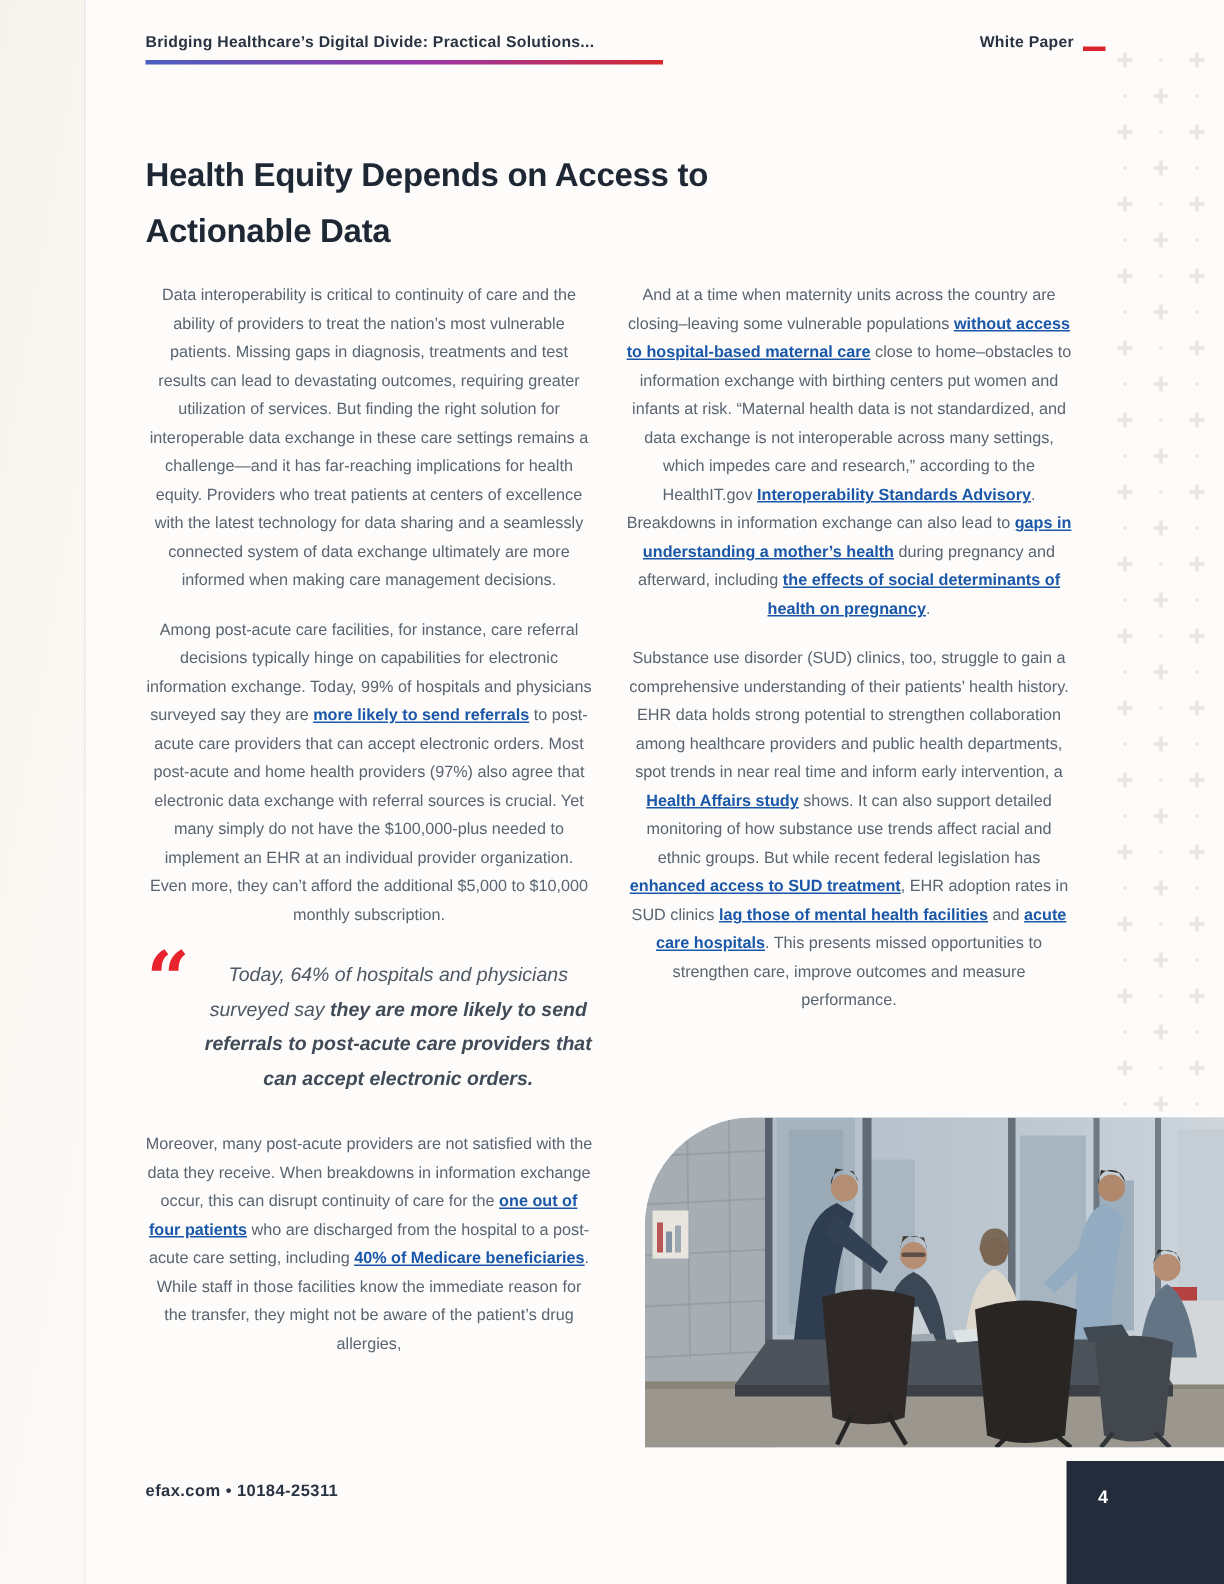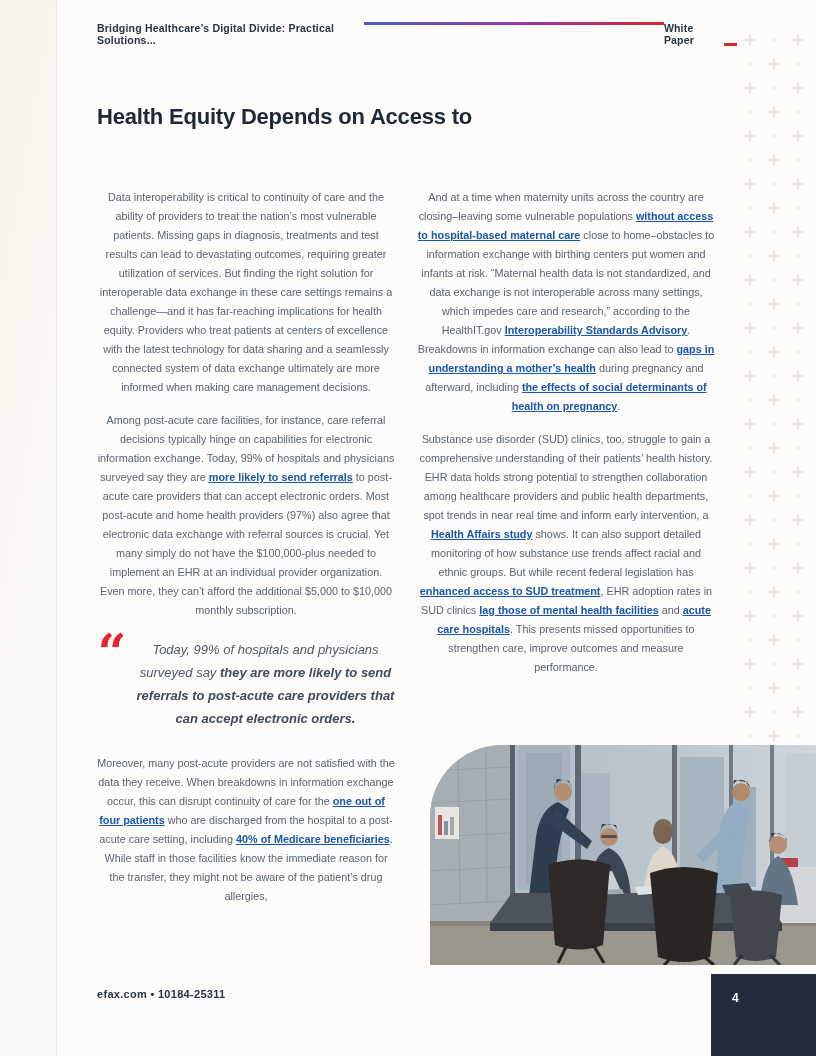--- a/index.html
+++ b/index.html
@@ -9,21 +9,21 @@
     font-family:"Liberation Sans",sans-serif;
   }
   .left-strip{
     position:absolute;left:0;top:0;width:56px;height:1056px;
     background:linear-gradient(100deg,#f6f3ec 0%,#faf8f3 55%,#fbfaf6 100%);
     border-right:1px solid rgba(0,0,0,0.045);
   }
   .plus-pattern{position:absolute;right:0;top:28px;width:78px;height:930px;}
   
   .header{position:absolute;left:97px;top:22px;width:640px;display:flex;justify-content:space-between;align-items:flex-start;}
-  .header-left{display:flex;flex-direction:row;gap:6px;}
+  .header-left{display:flex;flex-direction:column;gap:6px;}
   .running-title{font-size:10.5px;font-weight:bold;color:#2a3342;letter-spacing:.2px;}
   .gradient-bar{height:3px;width:345px;background:linear-gradient(90deg,#4b5fc1 0%,#9b36a5 55%,#d42a2e 100%);}
   .header-right{display:flex;flex-direction:row;align-items:flex-end;gap:6px;}
   .doc-type{font-size:10.5px;font-weight:bold;color:#2a3342;letter-spacing:.2px;}
   .red-bar{width:15px;height:3px;background:#d9252b;}
   
   .title{position:absolute;left:97px;top:98px;margin:0;font-size:22px;font-weight:bold;color:#1e2734;line-height:37px;letter-spacing:-.2px;}
   
   .columns{position:absolute;left:97px;top:188px;width:618px;display:flex;gap:22px;}
   .col{width:298px;font-size:10.8px;line-height:19px;color:#5a6470;text-align:center;}
@@ -72,29 +72,29 @@
     <div class="header-left">
       <div class="running-title">Bridging Healthcare’s Digital Divide: Practical Solutions...</div>
       <div class="gradient-bar"></div>
     </div>
     <div class="header-right">
       <div class="doc-type">White Paper</div>
       <div class="red-bar"></div>
     </div>
   </header>
 
-  <h1 class="title"><span>Health Equity Depends on Access to</span><br></h1>
+  <h1 class="title"><span>Health Equity Depends on Access to</span><br><span>Actionable Data</span></h1>
 
   <div class="columns">
     <div class="col">
       <p class="para"><span>Data interoperability is critical to continuity of care and the ability of providers to treat the nation’s most vulnerable patients. Missing gaps in diagnosis, treatments and test results can lead to devastating outcomes, requiring greater utilization of services. But finding the right solution for interoperable data exchange in these care settings remains a challenge—and it has far-reaching implications for health equity. Providers who treat patients at centers of excellence with the latest technology for data sharing and a seamlessly connected system of data exchange ultimately are more informed when making care management decisions.</span></p>
       <p class="para"><span>Among post-acute care facilities, for instance, care referral decisions typically hinge on capabilities for electronic information exchange. Today, 99% of hospitals and physicians surveyed say they are </span><a class="link">more likely to send referrals</a><span> to post-acute care providers that can accept electronic orders. Most post-acute and home health providers (97%) also agree that electronic data exchange with referral sources is crucial. Yet many simply do not have the $100,000-plus needed to implement an EHR at an individual provider organization. Even more, they can’t afford the additional $5,000 to $10,000 monthly subscription.</span></p>
       <div class="quote">
         <div class="quote-icon">“</div>
-        <div class="quote-text"><span class="i">Today, 99% of hospitals and physicians surveyed say </span><span class="b i">they are more likely to send referrals to post-acute care providers that can accept electronic orders.</span></div>
+        <div class="quote-text"><span class="i">Today, 64% of hospitals and physicians surveyed say </span><span class="b i">they are more likely to send referrals to post-acute care providers that can accept electronic orders.</span></div>
       </div>
       <p class="para"><span>Moreover, many post-acute providers are not satisfied with the data they receive. When breakdowns in information exchange occur, this can disrupt continuity of care for the </span><a class="link">one out of four patients</a><span> who are discharged from the hospital to a post-acute care setting, including </span><a class="link">40% of Medicare beneficiaries</a><span>. While staff in those facilities know the immediate reason for the transfer, they might not be aware of the patient’s drug allergies,</span></p>
     </div>
     <div class="col">
       <p class="para"><span>And at a time when maternity units across the country are closing–leaving some vulnerable populations </span><a class="link">without access to hospital-based maternal care</a><span> close to home–obstacles to information exchange with birthing centers put women and infants at risk. “Maternal health data is not standardized, and data exchange is not interoperable across many settings, which impedes care and research,” according to the HealthIT.gov </span><a class="link">Interoperability Standards Advisory</a><span>. Breakdowns in information exchange can also lead to </span><a class="link">gaps in understanding a mother’s health</a><span> during pregnancy and afterward, including </span><a class="link">the effects of social determinants of health on pregnancy</a><span>.</span></p>
       <p class="para"><span>Substance use disorder (SUD) clinics, too, struggle to gain a comprehensive understanding of their patients’ health history. EHR data holds strong potential to strengthen collaboration among healthcare providers and public health departments, spot trends in near real time and inform early intervention, a </span><a class="link">Health Affairs study</a><span> shows. It can also support detailed monitoring of how substance use trends affect racial and ethnic groups. But while recent federal legislation has </span><a class="link">enhanced access to SUD treatment</a><span>, EHR adoption rates in SUD clinics </span><a class="link">lag those of mental health facilities</a><span> and </span><a class="link">acute care hospitals</a><span>. This presents missed opportunities to strengthen care, improve outcomes and measure performance.</span></p>
     </div>
   </div>
 
   <figure class="photo" aria-label="Business team of five people meeting around a conference table with laptops in a glass-walled office overlooking city buildings">

